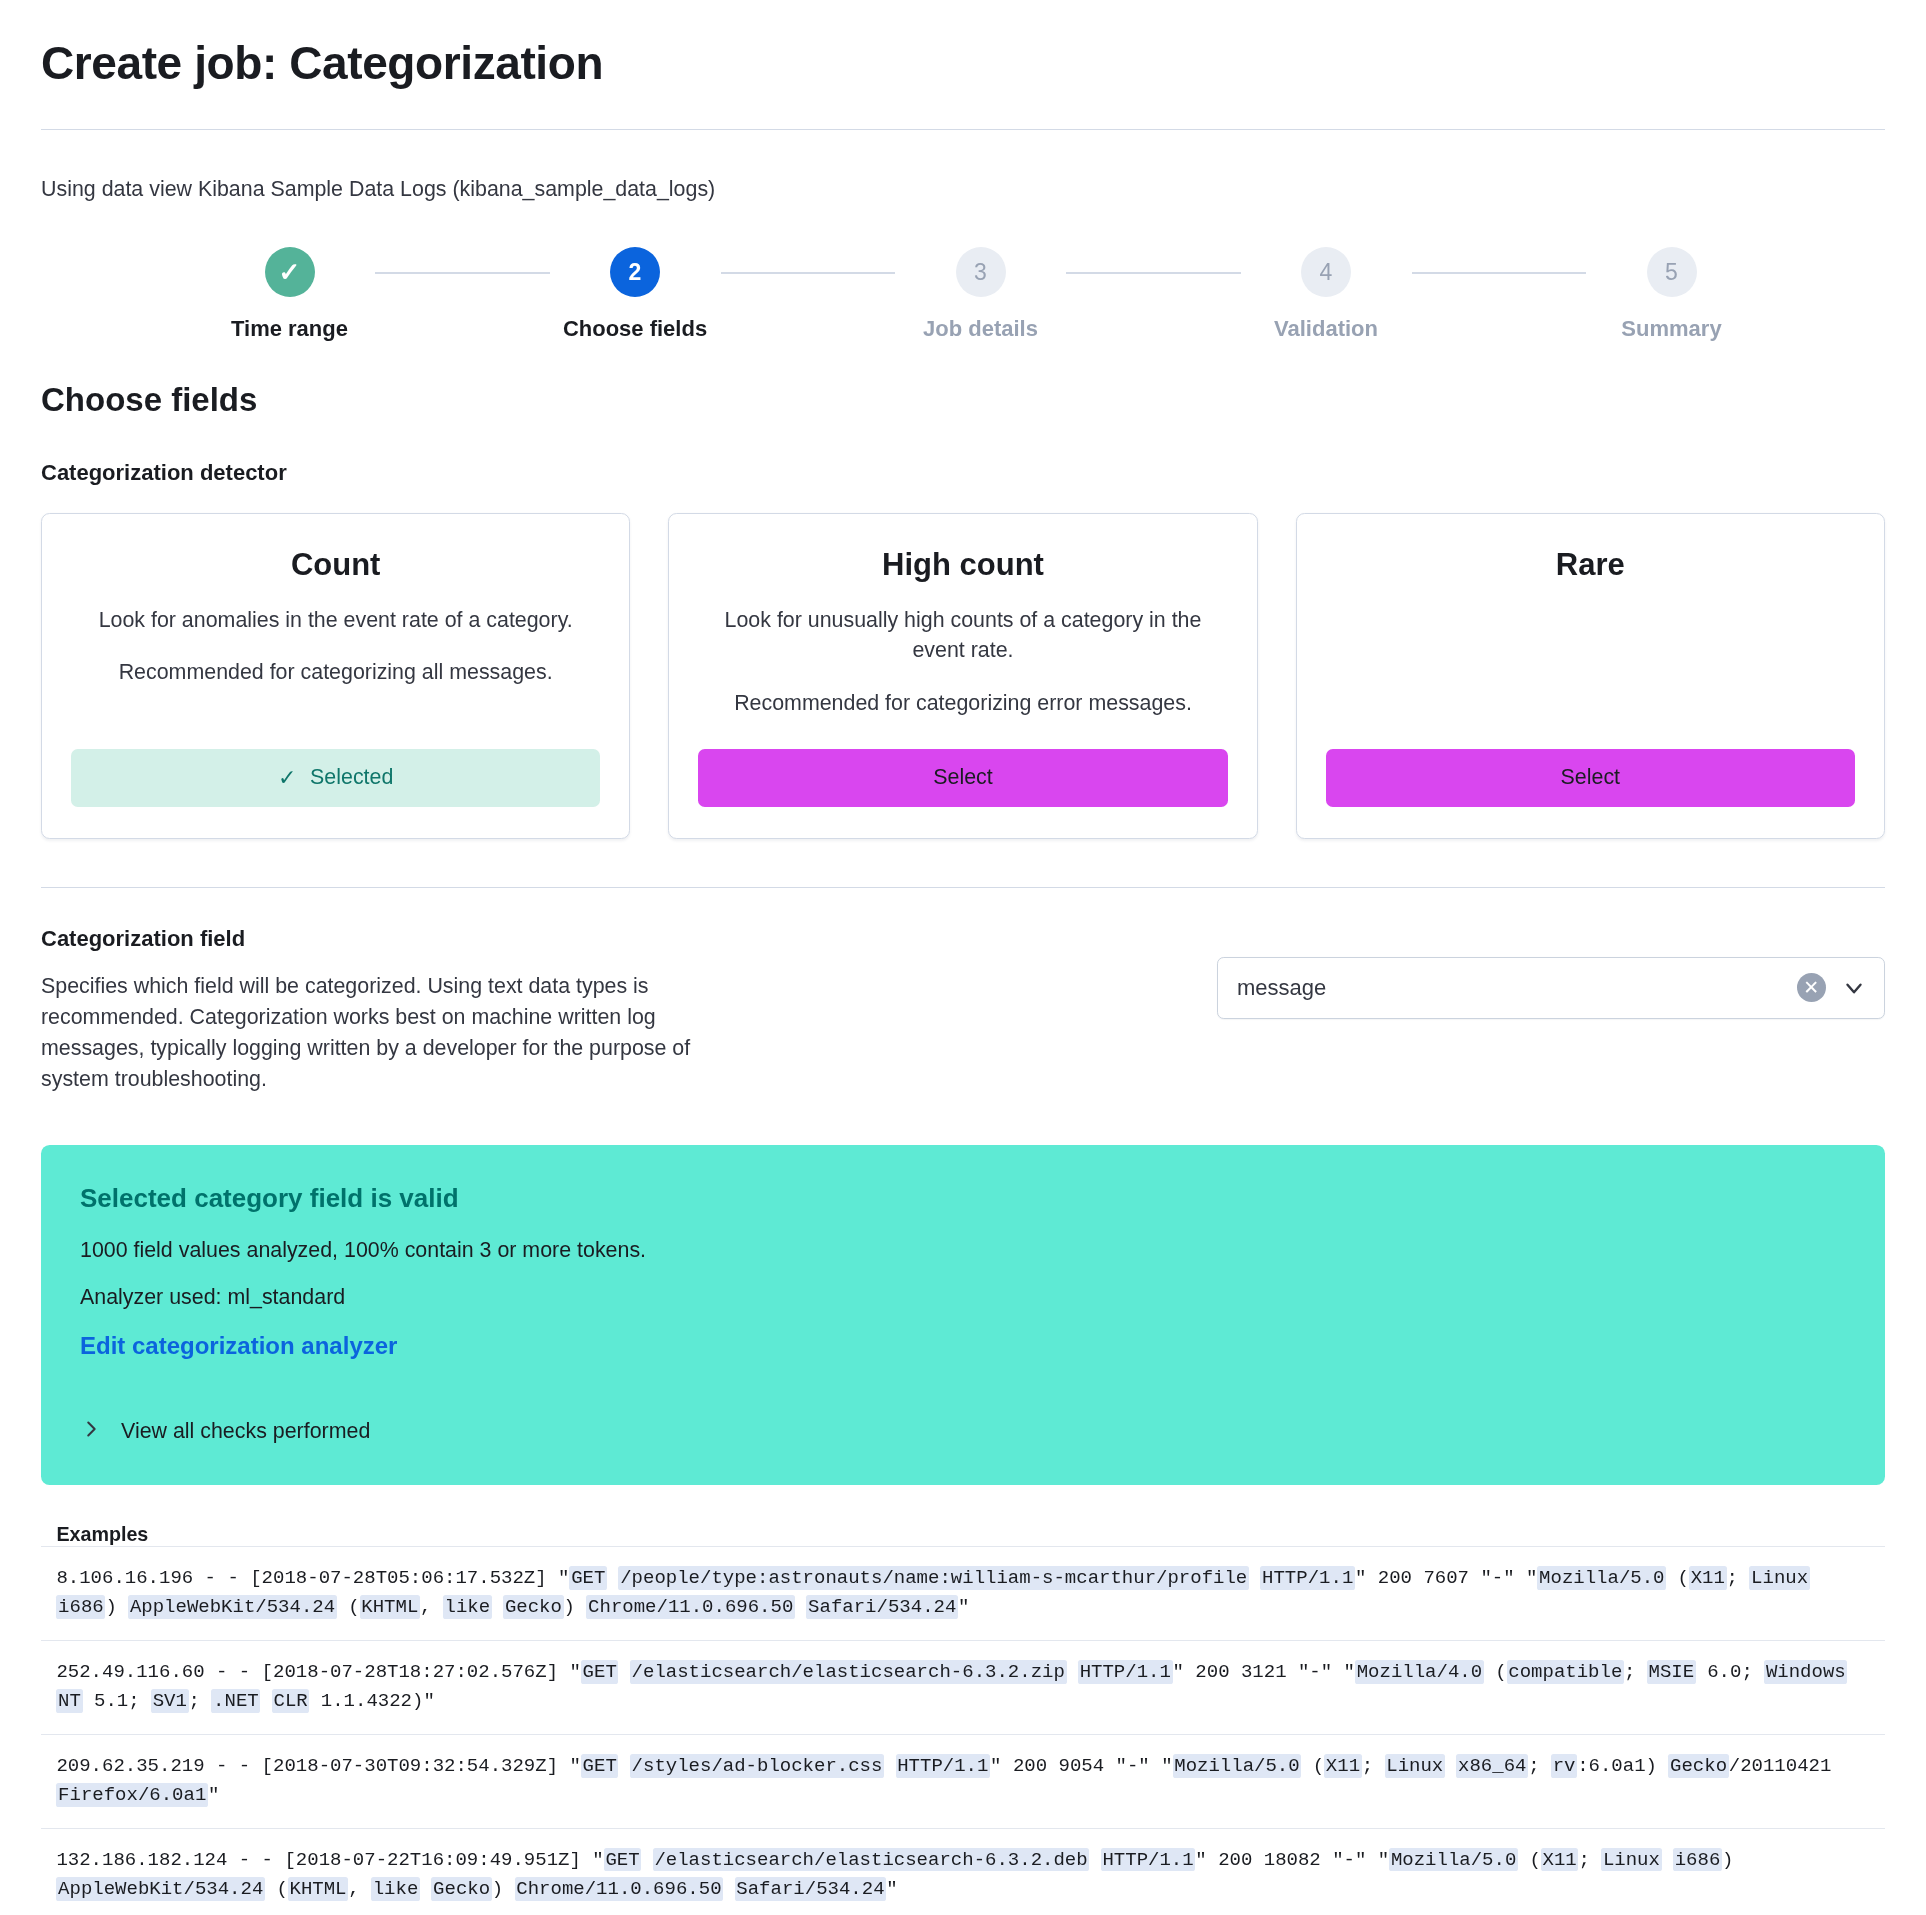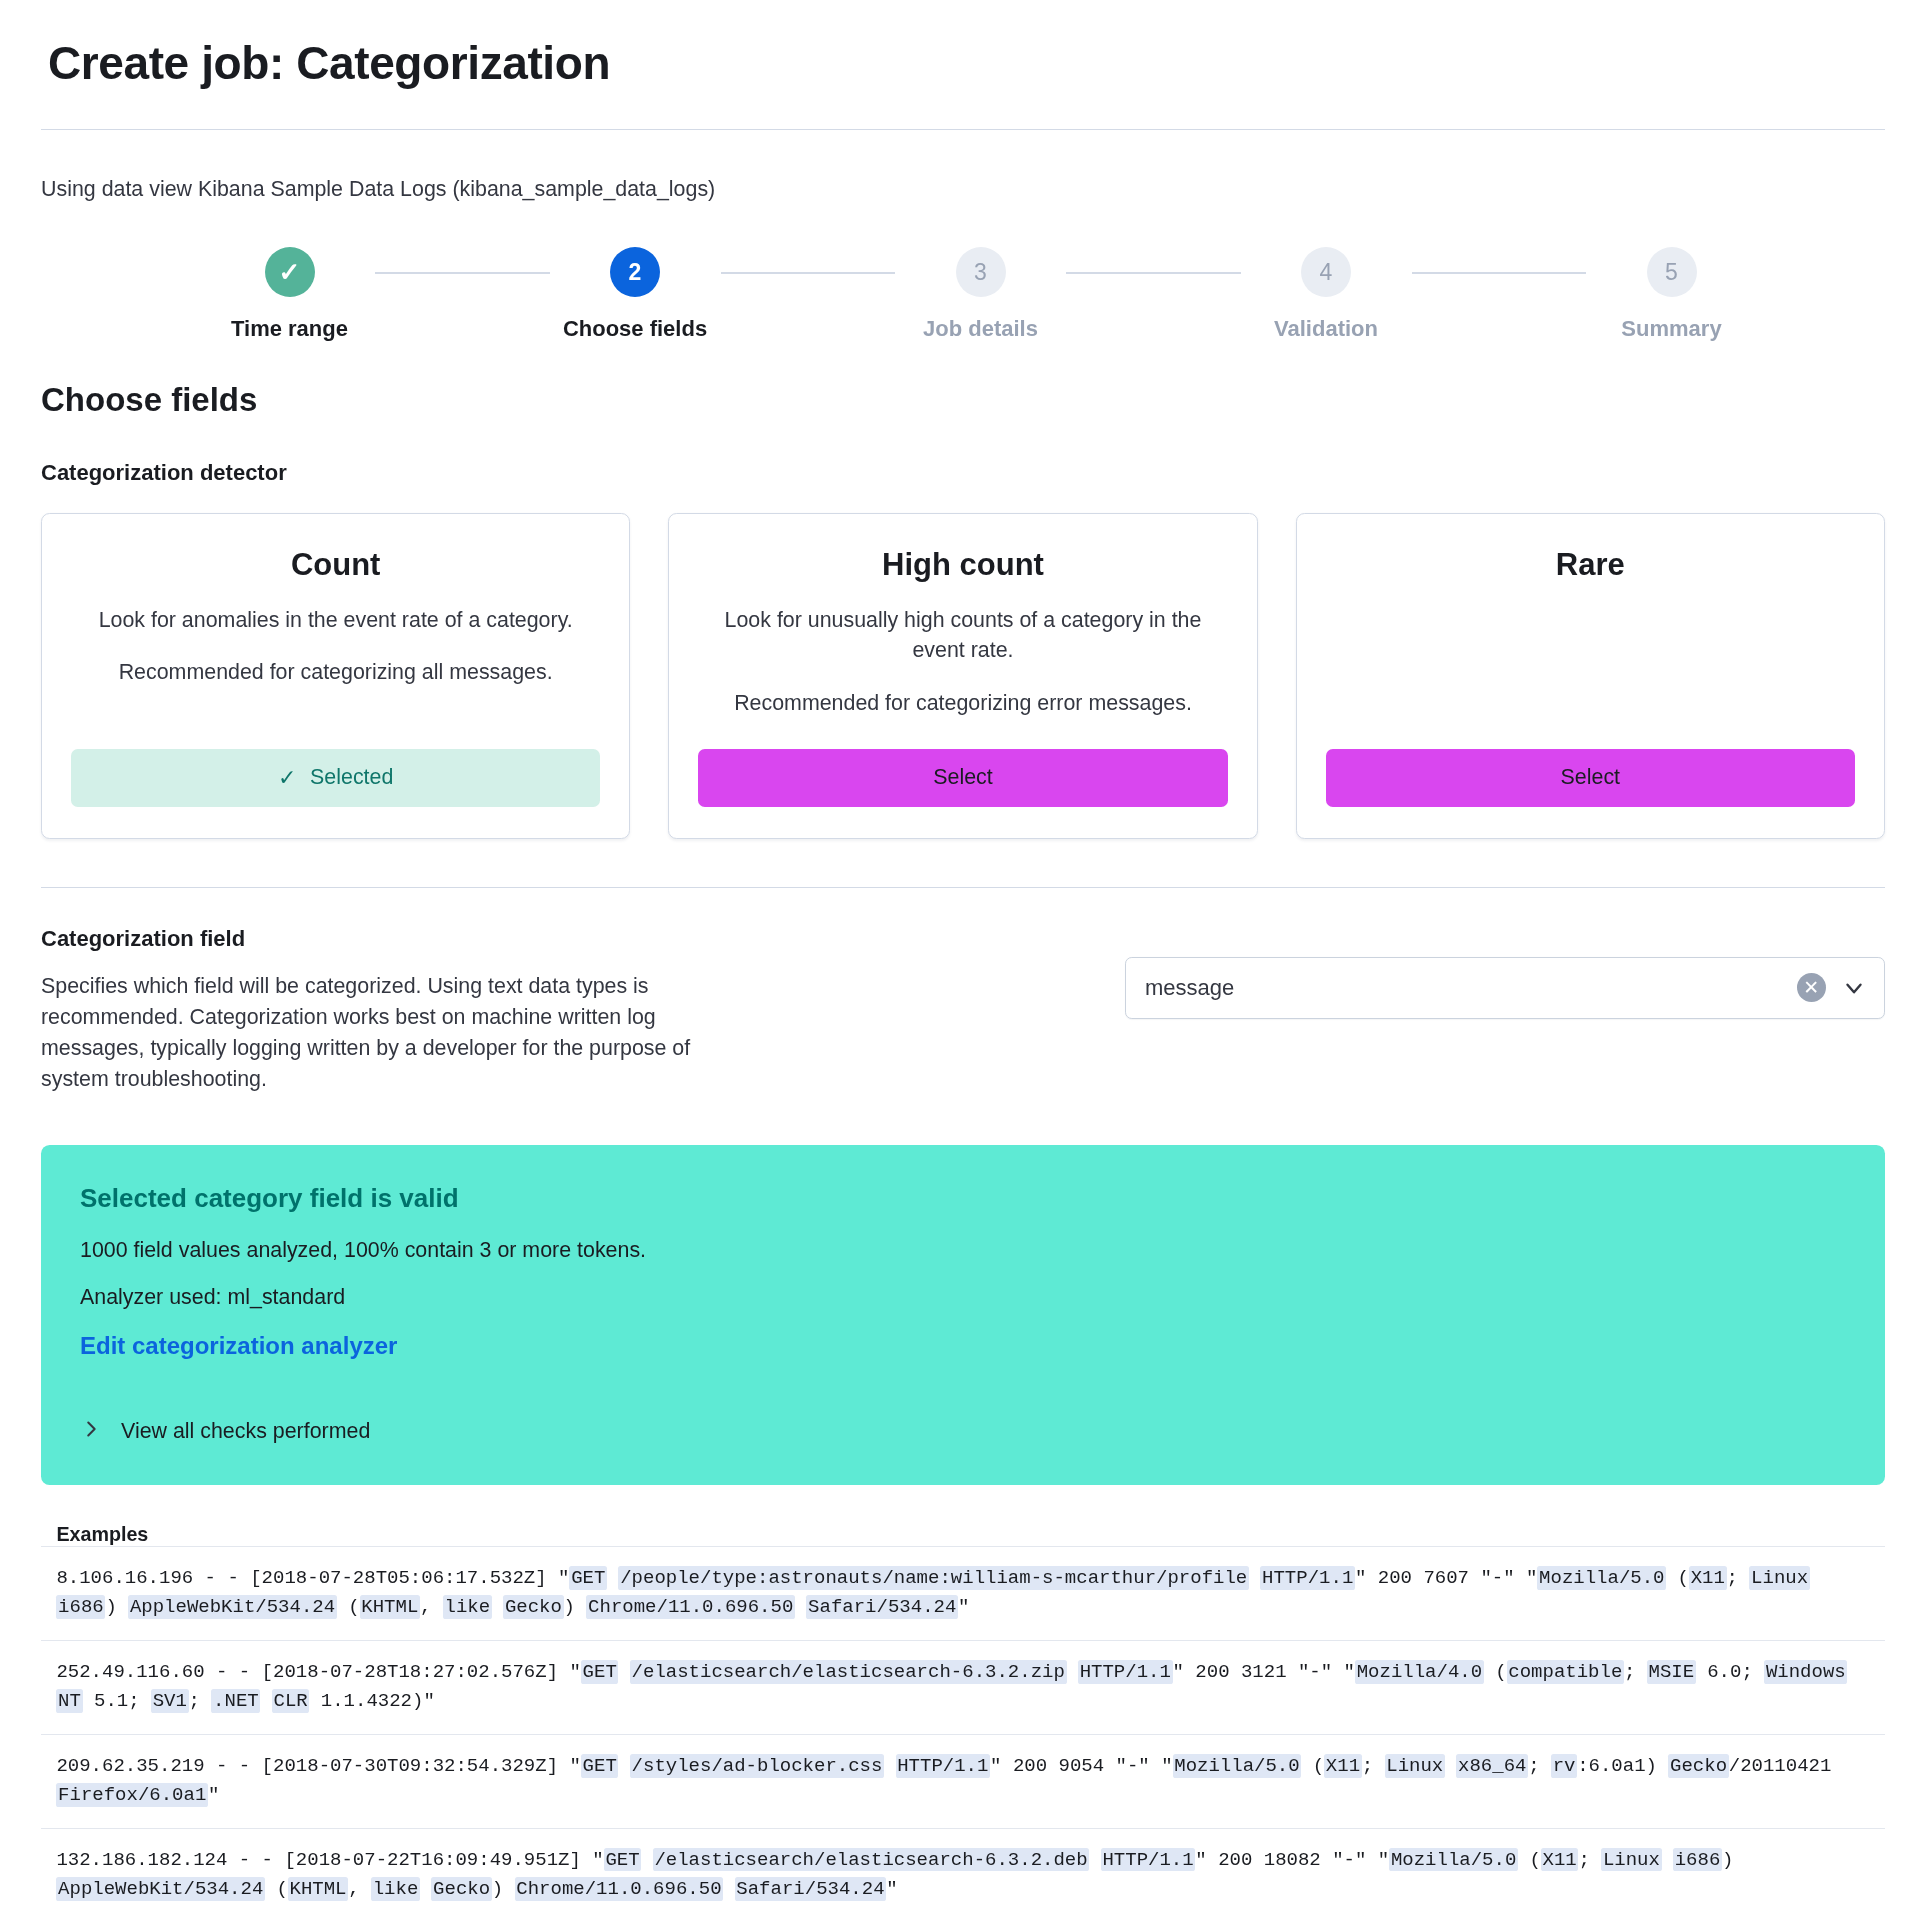--- a/index.html
+++ b/index.html
@@ -11,21 +11,21 @@
   }
   body { width: 1926px; min-height: 1916px; }
   .page { padding: 0 41px; }
 
   
   .page-title {
     font-size: 46px;
     font-weight: bold;
     color: #1a1c21;
     letter-spacing: -0.4px;
-    margin: 36px 0 39px 7px;
+    margin: 36px 0 39px 0;
   }
   .hr {
     border: 0;
     border-top: 0.9px solid #d3dae6;
     margin: 0;
   }
   .dataview-line {
     font-size: 21.4px;
     color: #343741;
     margin: 47px 0 0 0;
@@ -144,21 +144,21 @@
   }
   .field-left { width: 685px; }
   .field-left h3 { margin-top: 0; }
   .field-desc {
     font-size: 21.4px;
     line-height: 1.45;
     color: #343741;
     margin-top: 19px;
   }
   .combo {
-    width: 760px;
+    width: 668px;
     height: 62px;
     background: #ffffff;
     border: 0.9px solid #cbd3de;
     border-radius: 6.8px;
     box-shadow: 0 0.9px 0.9px rgba(65,78,101,0.06);
     display: flex;
     align-items: center;
     padding: 0 17px 0 19px;
     margin-top: 31px;
   }

